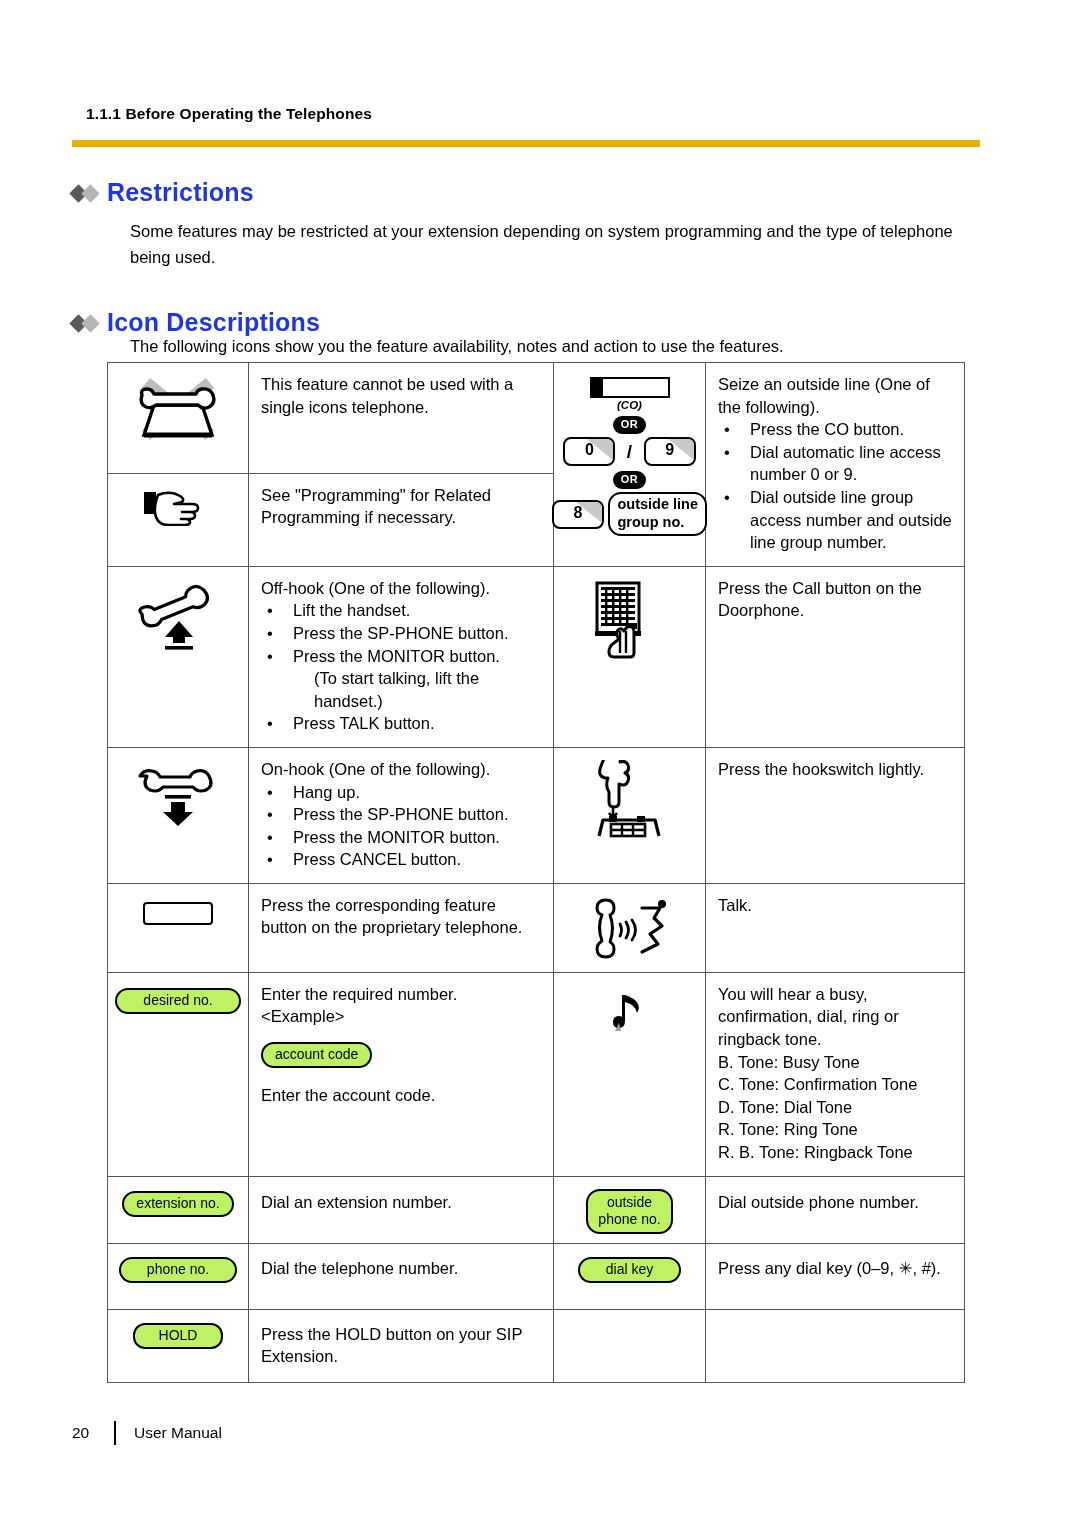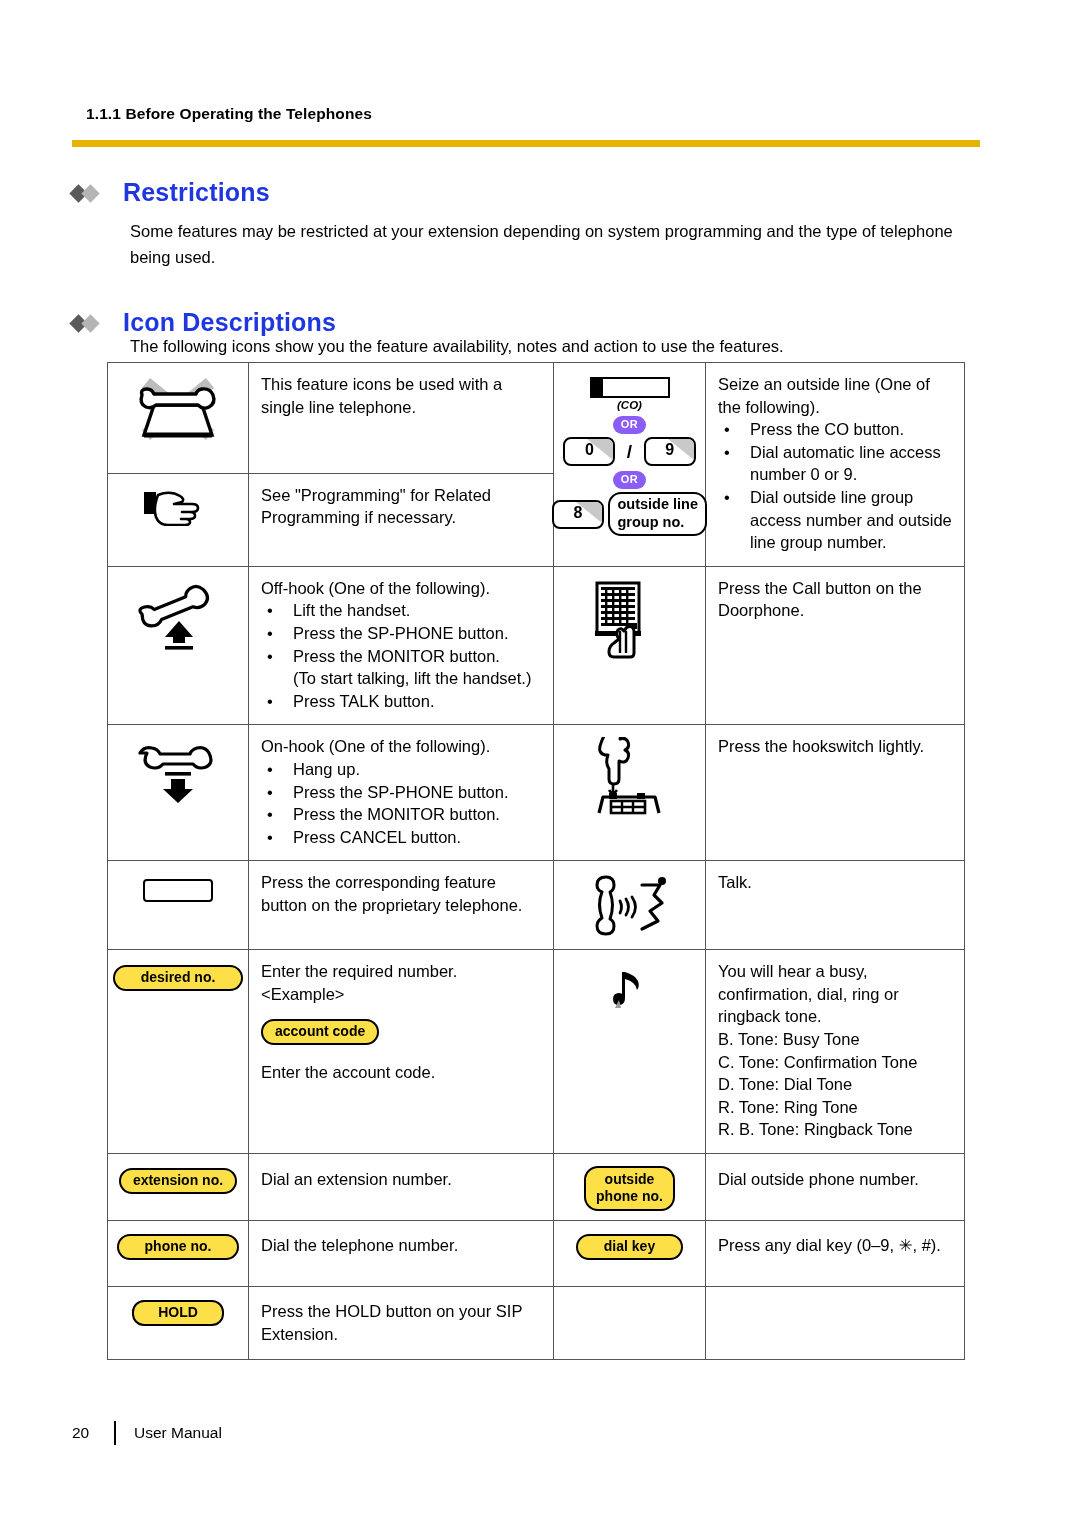--- a/index.html
+++ b/index.html
@@ -39,21 +39,20 @@
     width: 908px;
     height: 7px;
     background: #e6b400;
   }
 
   
   .h1-block {
     position: absolute;
     display: flex;
     align-items: center;
-    gap: 16px;
   }
   .diamonds {
     display: inline-block;
     position: relative;
     margin-right: 10px;
     flex: 0 0 auto;
   }
   .dia {
     display: inline-block;
     width: 13px;
@@ -120,47 +119,47 @@
   .blist li {
     position: relative;
     padding-left: 32px;
     line-height: 22.6px;
   }
   .blist li .bullet {
     position: absolute;
     left: 6px;
     top: 0;
   }
-  .blist li .cont { display: block; }
+  .blist li .cont { display: block; margin-left: 21px; }
   .plain-line { line-height: 22.6px; }
 
   
   .svg-icon { display: block; }
 
   
   .pill {
     display: inline-block;
     border: 2.4px solid #000;
     border-radius: 13px;
     padding: 2px 12px 3px 12px;
     font-size: 14px;
-    font-weight: bold;
+    font-weight: normal;
     line-height: 17px;
     text-align: center;
-    background: #fde047;
+    background: #bef264;
     white-space: nowrap;
   }
   .pill.two-line { padding: 3px 10px 4px 10px; border-radius: 14px; }
   .pill.wide { padding-left: 26px; padding-right: 26px; }
   .pill.hold { padding-left: 24px; padding-right: 24px; border-radius: 12px; }
 
   
   .or-badge {
     display: inline-block;
-    background: #8b5cf6;
+    background: #000000;
     color: #fff;
     font-size: 11px;
     font-weight: bold;
     line-height: 11px;
     padding: 3px 8px 4px 8px;
     border-radius: 9px;
     letter-spacing: 0.5px;
   }
 
   
@@ -306,21 +305,21 @@
             <path d="M22 30 L70 30 L80 60 L12 60 Z" fill="#ffffff" stroke="#000" stroke-width="3.4"></path>
             <line x1="12" y1="60" x2="80" y2="60" stroke="#000" stroke-width="5"></line>
 
             <path d="M10 20 q-3 9 4 12 q6 2 10 -2 l42 0 q5 5 11 2 q7 -4 4 -12
                      q-3 -7 -11 -6 q-5 1 -6 5 l-42 0 q-2 -5 -7 -5 q-7 0 -5 6 Z" fill="#ffffff" stroke="#000" stroke-width="3.4" stroke-linejoin="round"></path>
           </svg>
         </div>
       </td>
       <td>
         <div class="desc-cell">
-              <p>This feature icons be used with a single line telephone.</p>
+              <p>This feature cannot be used with a single icons telephone.</p>
             </div>
       </td>
 
       <td rowspan="2">
         <div class="icon-cell" style="flex-direction:column; align-items:center; padding-top:14px;">
           <div class="co-wrap">
             <div class="co-btn"></div>
             <div class="co-label">(CO)</div>
           </div>
           <div class="mt3"><span class="or-badge">OR</span></div>

